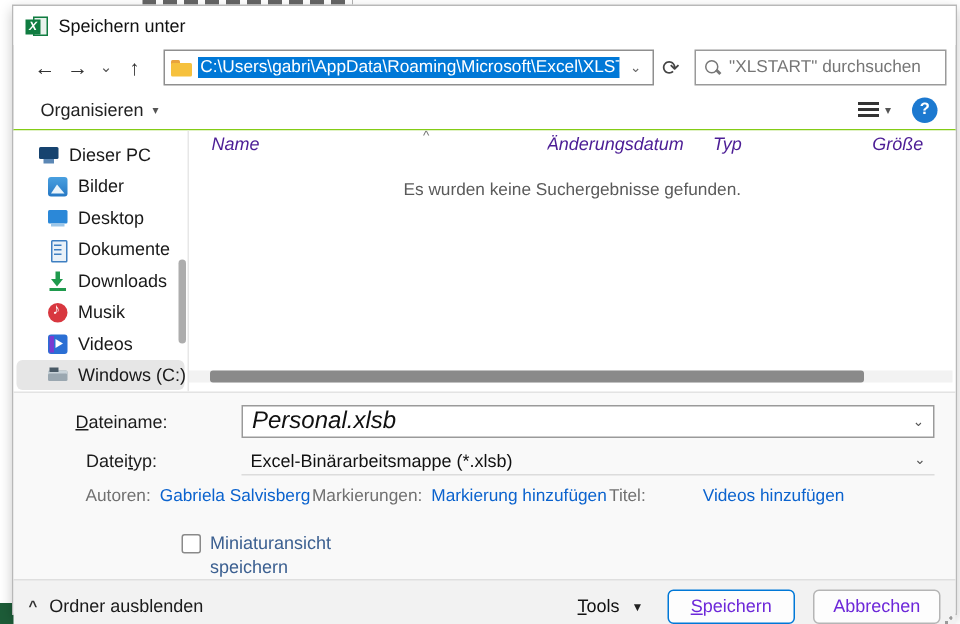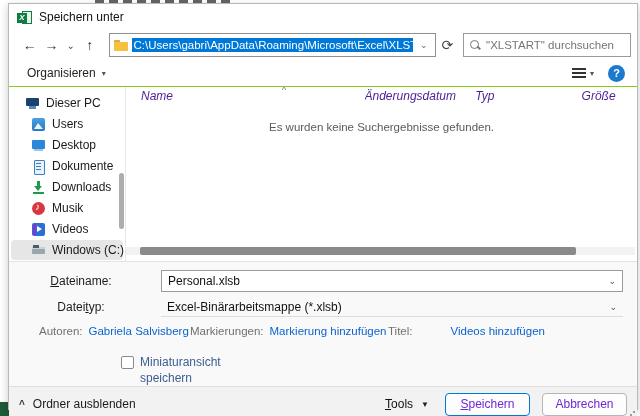--- a/index.html
+++ b/index.html
@@ -107,25 +107,25 @@
   .col-size{ width:60px; }
   .empty-msg{ margin-top:10px; text-align:center; color:#5a5a5a; font-size:11.5px; }
   .hscroll{ position:absolute; left:0; right:2px; bottom:6px; height:8px; background:#f2f2f2; }
   .hscroll .thumb{ position:absolute; left:14px; width:436px; top:0; height:8px; background:#8a8a8a; border-radius:2px; }
 
   
   .lower{ flex:1 1 auto; background:#f9f9f9; border-top:1px solid #e3e3e3; padding-top:8px; position:relative; }
   .frow{ display:flex; align-items:center; margin-bottom:5px; }
   .flabel{ width:152px; text-align:center; padding-right:8px; color:#1c1c1c; flex:0 0 auto; }
   .fname-box{ width:462px; height:22px; border:1px solid #9a9a9a; background:#fff; display:flex; align-items:center; }
-  .fname-box input{ flex:1; border:none; outline:none; font-family:inherit; font-size:12px; padding:0 6px; background:transparent; color:#111; }
+  .fname-box input{ flex:1; border:none; outline:none; font-family:inherit; font-size:16px; padding:0 6px; background:transparent; color:#111;font-style:italic; }
   .combo-chev{ color:#555; font-size:9px; padding:0 6px; flex:0 0 auto; }
   .ftype-box{ width:462px; height:20px; display:flex; align-items:center; border-bottom:1px solid #dcdcdc; color:#111; }
   .ftype-box .val{ flex:1; padding-left:6px; }
-  .meta-row{ display:flex; align-items:center; margin-top:8px; padding-left:30px; font-size:11.5px; }
+  .meta-row{ display:flex; align-items:center; margin-top:8px; padding-left:48px; font-size:11.5px; }
   .meta-group{ display:flex; align-items:center; }
   .mg1{ width:151px; } .mg2{ width:198px; } .mg3{ flex:1;gap:32px; }
   .meta-label{ color:#707070; padding-right:6px; }
   .meta-link{ color:#0b63ce; }
   .thumb-row{ margin:18px 0 0 112px; display:flex; align-items:flex-start; gap:6px; }
   .checkbox{ width:13px; height:13px; border:1px solid #8a8a8a; background:#fff; border-radius:2px; margin-top:1px; flex:0 0 auto; }
   .thumb-label{ color:#3c6091; width:104px; line-height:1.3; }
 
   
   .bottombar{ flex:0 0 35px; background:#f2f2f2; border-top:1px solid #dfdfdf; display:flex; align-items:center; padding:0 10px; position:relative; }
@@ -198,21 +198,21 @@
   </div>
 
   <div class="main">
     <div class="sidebar">
       <div class="side-item">
         <span class="sicon i-pc"></span>
         <span class="lbl">Dieser PC</span>
       </div>
       <div class="side-item child">
         <span class="sicon i-img"></span>
-        <span class="lbl">Users</span>
+        <span class="lbl">Bilder</span>
       </div>
       <div class="side-item child">
         <span class="sicon i-desk"></span>
         <span class="lbl">Desktop</span>
       </div>
       <div class="side-item child">
         <span class="sicon i-doc"></span>
         <span class="lbl">Dokumente</span>
       </div>
       <div class="side-item child">

